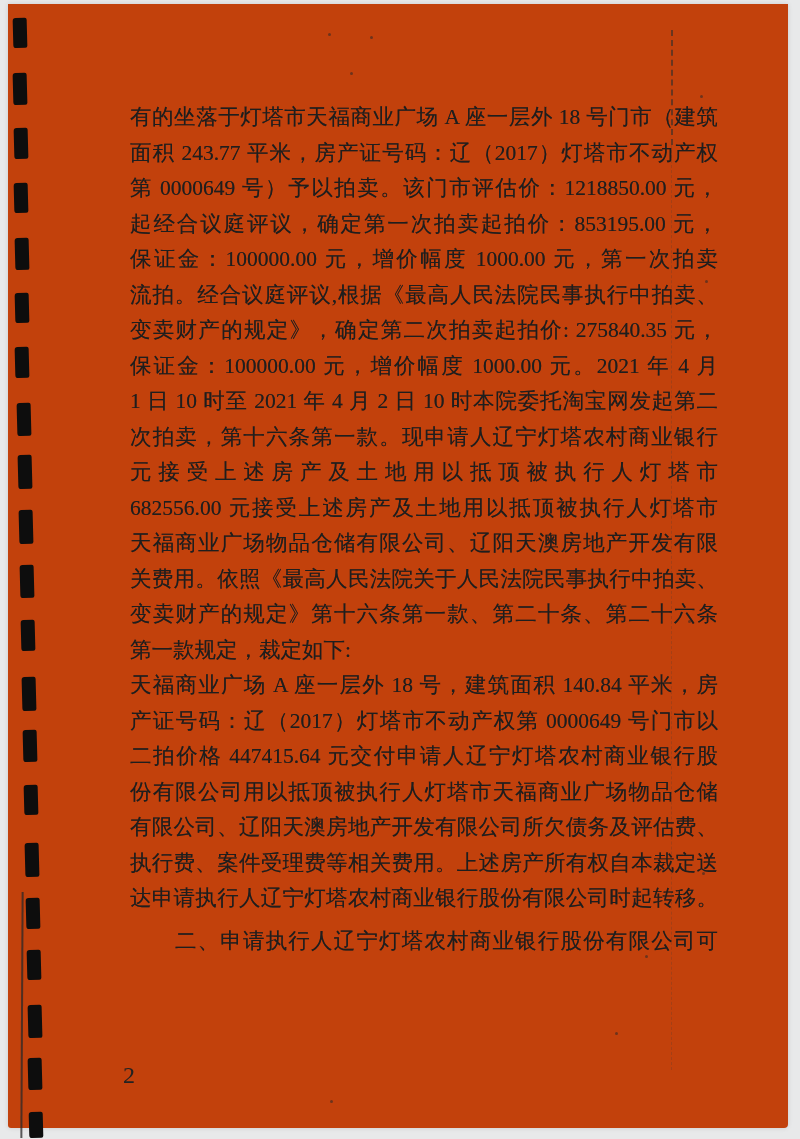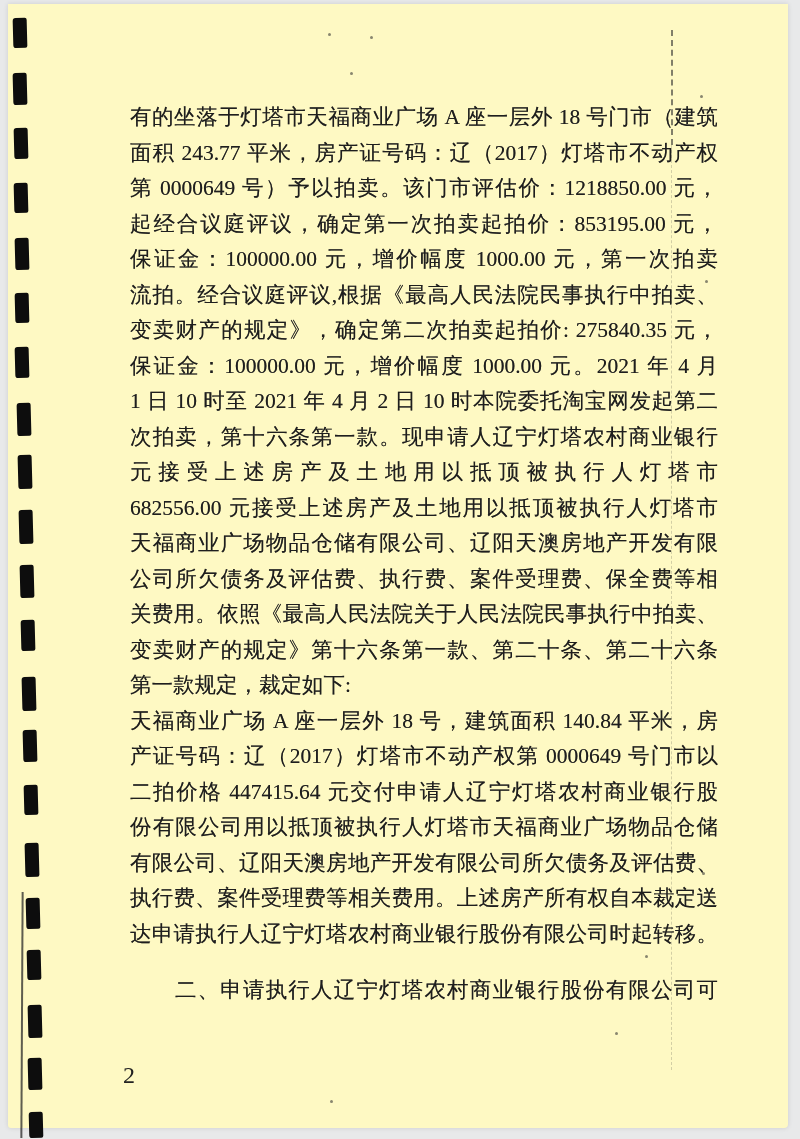--- a/index.html
+++ b/index.html
@@ -14,21 +14,21 @@
     background: #e8e9ea;
     font-family: "Liberation Serif", "DejaVu Serif", serif;
   }
   
   .page {
     position: absolute;
     left: 8px;
     top: 4px;
     width: 780px;
     height: 1124px;
-    background: #fef9c3;
+    background: #c2410c;
     border-radius: 0 0 4px 3px;
     box-shadow: 0 0 5px rgba(0,0,0,0.12);
   }
   
   .bind-mark {
     position: absolute;
     width: 14px;
     background: #0d0d0d;
     border-radius: 3px 2px 2px 3px;
     transform: rotate(-1.5deg);
@@ -82,21 +82,21 @@
     text-align-last: justify;
     white-space: nowrap;
   }
   .line.short {
     text-align-last: left;
   }
   .line.indent {
     text-indent: 45px;
   }
   .line.para-start {
-    margin-top: 21px;
+    margin-top: 7px;
   }
   .page-number {
     position: absolute;
     left: 115px;
     top: 1058px;
     font-size: 24px;
     color: #222;
   }
 </style>
 </head>
@@ -151,21 +151,20 @@
     <div class="line">起经合议庭评议，确定第一次拍卖起拍价：853195.00 元，</div>
     <div class="line">保证金：100000.00 元，增价幅度 1000.00 元，第一次拍卖</div>
     <div class="line">流拍。经合议庭评议,根据《最高人民法院民事执行中拍卖、</div>
     <div class="line">变卖财产的规定》，确定第二次拍卖起拍价: 275840.35 元，</div>
     <div class="line">保证金：100000.00 元，增价幅度 1000.00 元。2021 年 4 月</div>
     <div class="line">1 日 10 时至 2021 年 4 月 2 日 10 时本院委托淘宝网发起第二</div>
     <div class="line">次拍卖，第十六条第一款。现申请人辽宁灯塔农村商业银行</div>
     <div class="line">元接受上述房产及土地用以抵顶被执行人灯塔市</div>
     <div class="line">682556.00 元接受上述房产及土地用以抵顶被执行人灯塔市</div>
     <div class="line">天福商业广场物品仓储有限公司、辽阳天澳房地产开发有限</div>
-    <div class="line">公司所欠债务及评估费、执行费、案件受理费、保全费等相</div>
     <div class="line">关费用。依照《最高人民法院关于人民法院民事执行中拍卖、</div>
     <div class="line">变卖财产的规定》第十六条第一款、第二十条、第二十六条</div>
     <div class="line short">第一款规定，裁定如下:</div>
     <div class="line">天福商业广场 A 座一层外 18 号，建筑面积 140.84 平米，房</div>
     <div class="line">产证号码：辽（2017）灯塔市不动产权第 0000649 号门市以</div>
     <div class="line">二拍价格 447415.64 元交付申请人辽宁灯塔农村商业银行股</div>
     <div class="line">份有限公司用以抵顶被执行人灯塔市天福商业广场物品仓储</div>
     <div class="line">有限公司、辽阳天澳房地产开发有限公司所欠债务及评估费、</div>
     <div class="line">执行费、案件受理费等相关费用。上述房产所有权自本裁定送</div>
     <div class="line">达申请执行人辽宁灯塔农村商业银行股份有限公司时起转移。</div>

